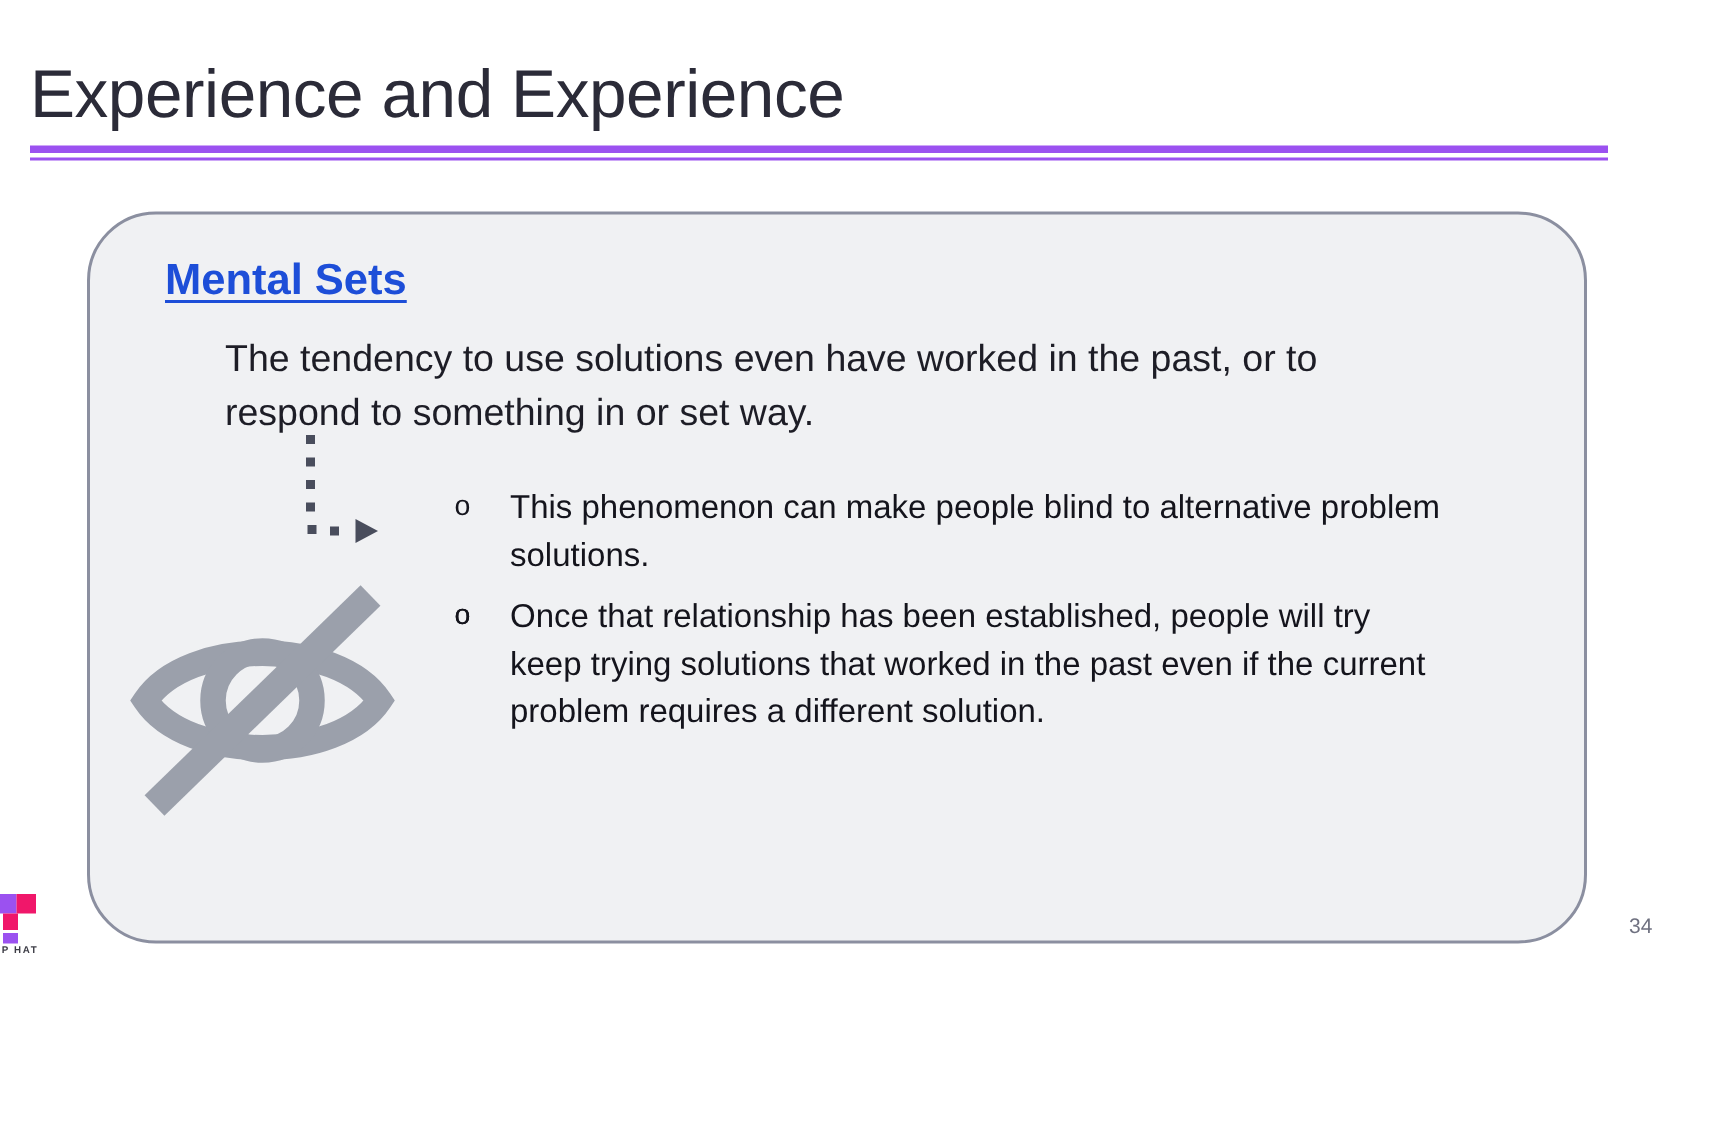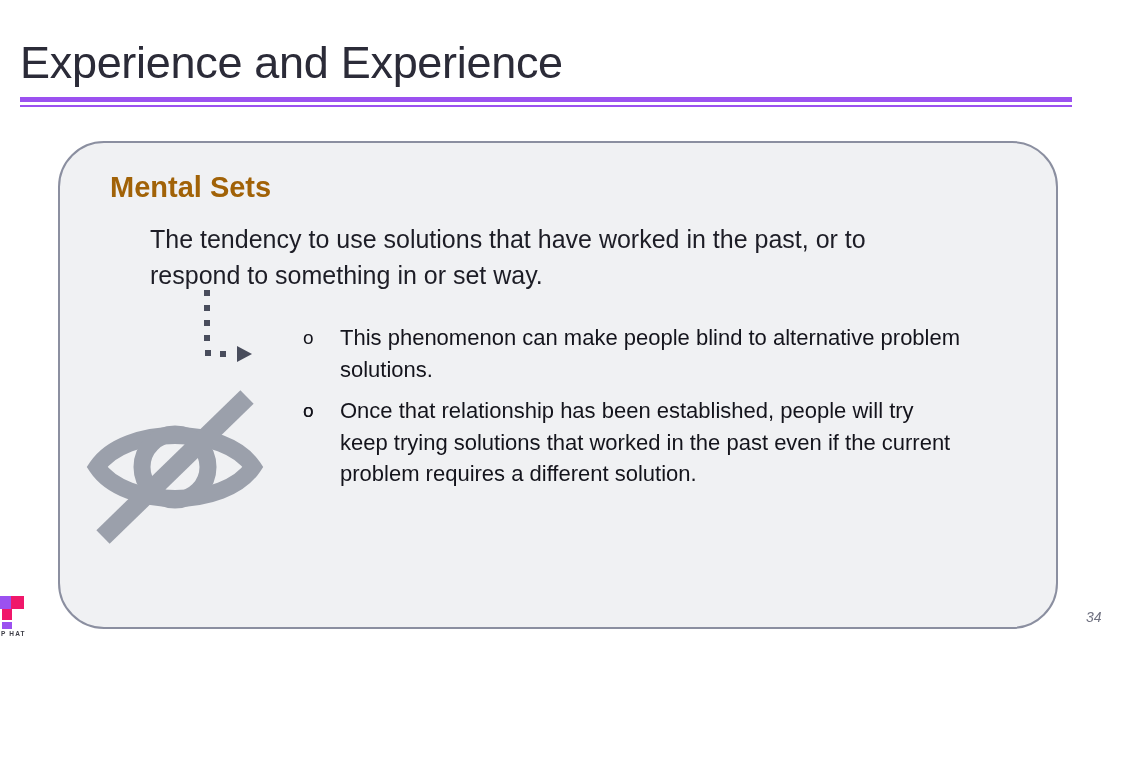--- a/index.html
+++ b/index.html
@@ -67,21 +67,22 @@
   }
 
   
   #card-heading {
     position: absolute;
     left: 110px;
     top: 169px;
     font-size: 29px;
     line-height: 36px;
     font-weight: bold;
-    color: #a16207;
+    color: #1d4ed8;
+    text-decoration: underline;
     text-underline-offset: 4px;
     white-space: nowrap;
   }
 
   
   #card-definition {
     position: absolute;
     left: 150px;
     top: 221px;
     width: 810px;
@@ -155,38 +156,37 @@
   }
   .logo-cell { position: absolute; }
 
   
   #page-number {
     position: absolute;
     left: 1086px;
     top: 609px;
     font-size: 14px;
     color: #6f7180;
-    font-style: italic;
   }
 </style>
 </head>
 <body>
 
 <div id="slide-title">Experience and Experience</div>
 
 <div id="title-rule">
   <div class="bar-thick"></div>
   <div class="bar-thin"></div>
 </div>
 
 <div id="content-card"></div>
 
 <div id="card-heading">Mental Sets</div>
 
-<div id="card-definition">The tendency to use solutions that have worked in the past, or to respond to something in or set way.</div>
+<div id="card-definition">The tendency to use solutions even have worked in the past, or to respond to something in or set way.</div>
 
 <ul id="bullet-list">
   <li class="bullet-item">
     <span class="bullet-marker">o</span>
     <span>This phenomenon can make people blind to alternative problem solutions.</span>
   </li>
   <li class="bullet-item">
     <span class="bullet-marker">o</span>
   </li>
   <li class="bullet-item">

